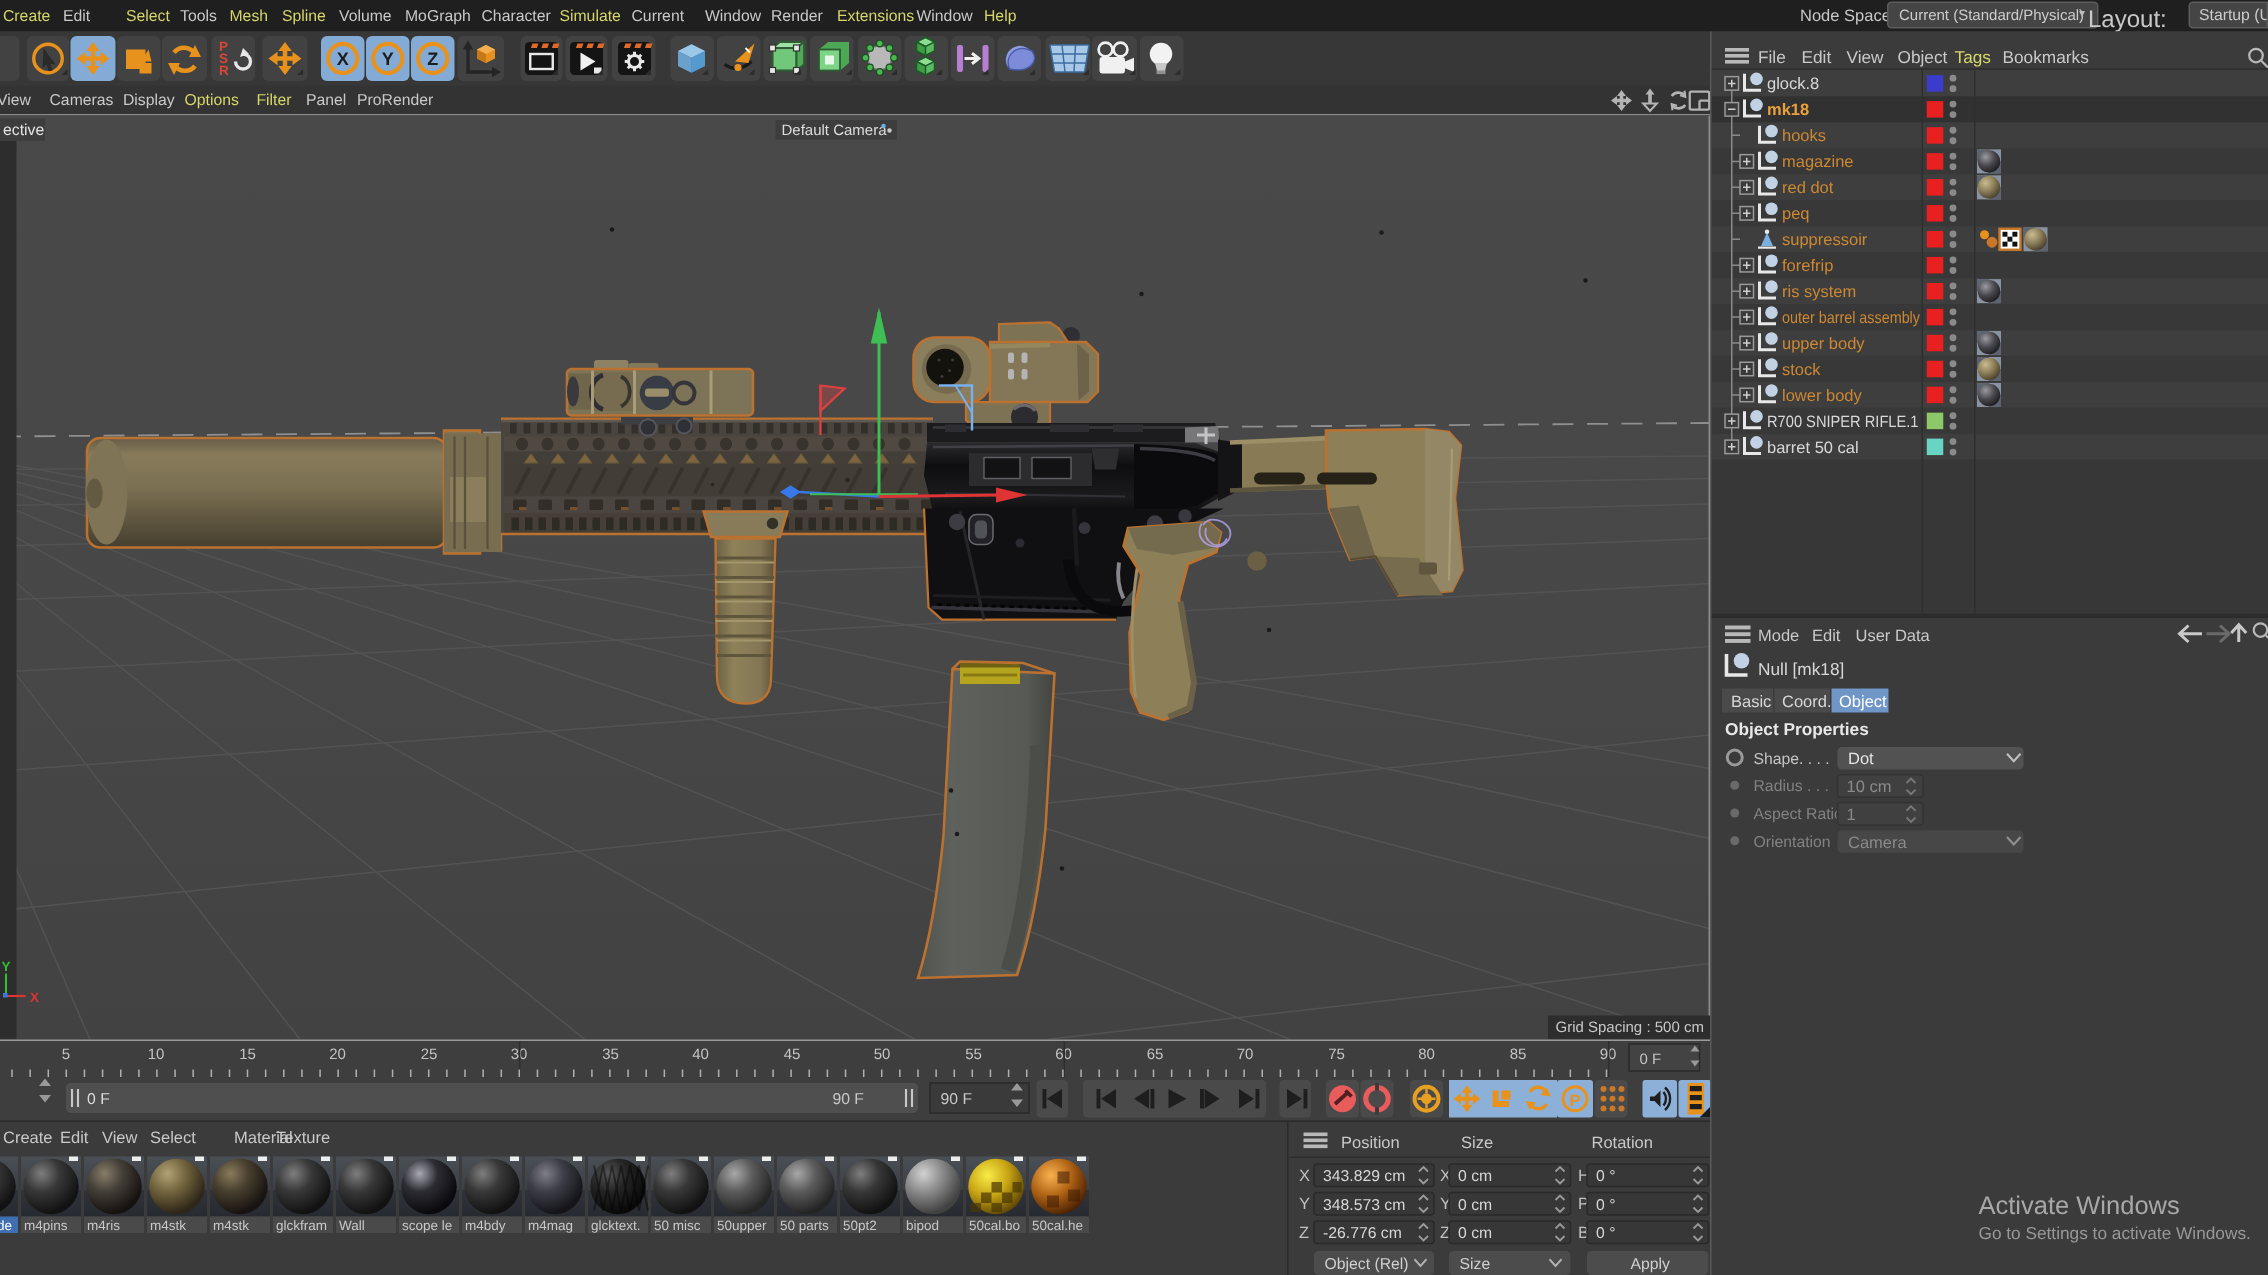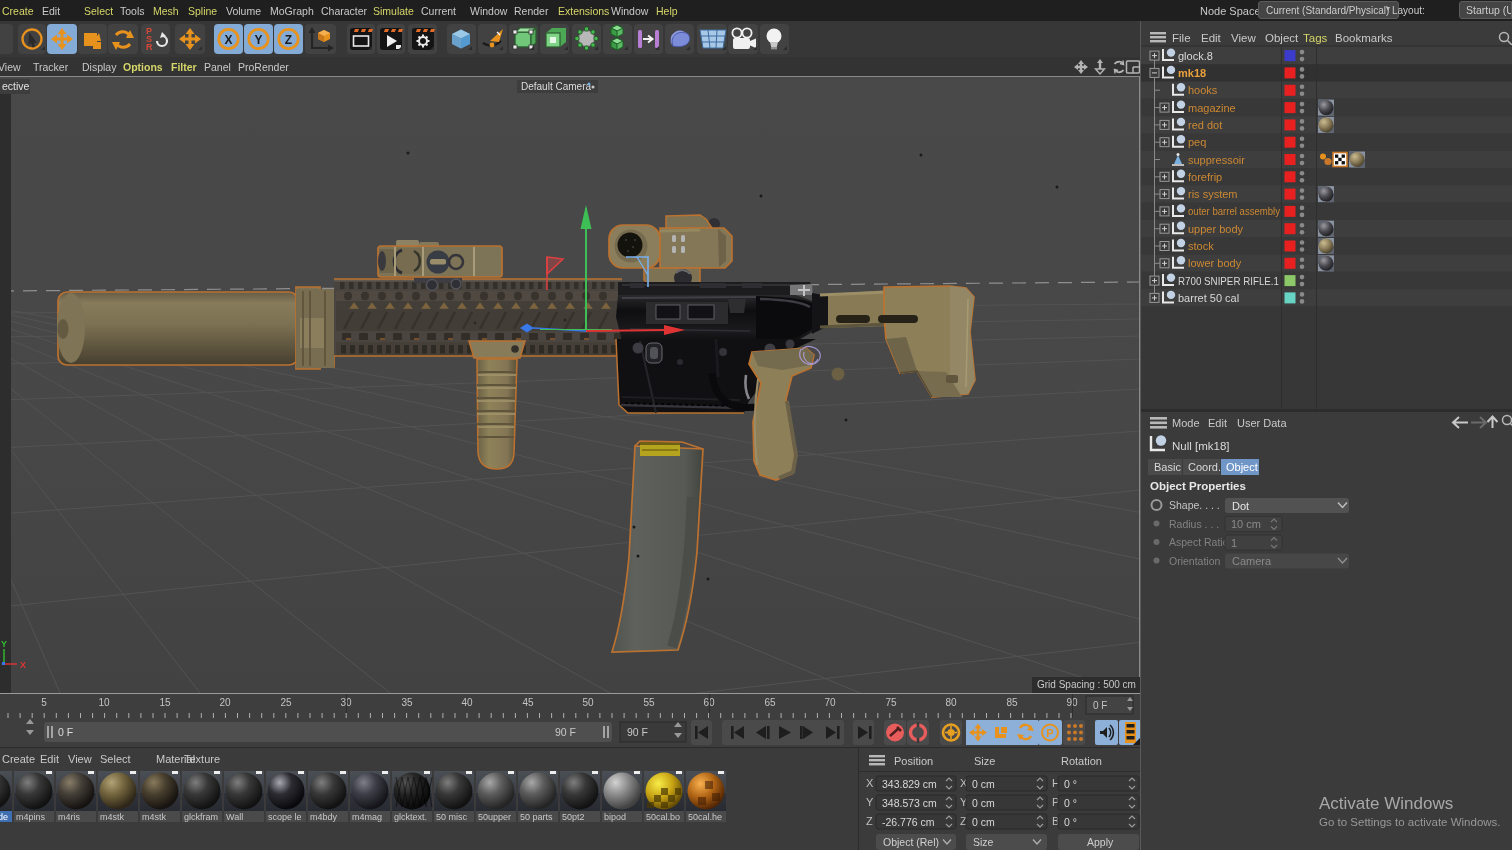--- a/index.html
+++ b/index.html
@@ -5,21 +5,21 @@
 * { margin:0; padding:0; box-sizing:border-box; }
 html,body { width:1512px; height:850px; overflow:hidden; background:#3c3c3c;
   font-family:"Liberation Sans", sans-serif; }
 .abs { position:absolute; }
 #menubar { left:0; top:0; width:1512px; height:21px; background:#1f1f1f; }
 #menubar .mi { position:absolute; top:5px; font-size:10.5px; color:#c9c9c9; }
 #menubar .yl { color:#d6d66a; }
 #toolbar { left:0; top:21px; width:1512px; height:36px; background:#373737; }
 #vpmenu { left:0; top:57px; width:1140px; height:20px; background:#333333; border-bottom:1px solid #8a8a8a;}
 #vpmenu .mi { position:absolute; top:4px; font-size:10.5px; color:#c9c9c9; }
-#vpmenu .yl { color:#d6d66a;font-weight:bold; }
+#vpmenu .yl { color:#d6d66a; }
 #viewport { left:0; top:77px; width:1140px; height:616px; background:#474747; }
 #ruler { left:0; top:693px; width:1140px; height:25px; background:#3e3e3e; border-top:1px solid #9a9a9a; }
 #transport { left:0; top:718px; width:1140px; height:29px; background:#3e3e3e; }
 #materials { left:0; top:747px; width:858px; height:103px; background:#3b3b3b; border-top:1px solid #2b2b2b;}
 #coords { left:858px; top:747px; width:282px; height:125px; background:#3b3b3b; border-top:1px solid #2b2b2b; border-left:1px solid #2b2b2b;}
 #rightpanel { left:1140px; top:21px; width:372px; height:829px; background:#3b3b3b; border-left:1px solid #5a5a5a;text-align:center; }
 .f11 { font-size:11px; color:#c9c9c9; }
 </style>
 </head>
 <body>
@@ -36,21 +36,21 @@
 <span class="mi yl" style="left:373px">Simulate</span>
 <span class="mi" style="left:421px">Current</span>
 <span class="mi" style="left:470px">Window</span>
 <span class="mi" style="left:514px">Render</span>
 <span class="mi yl" style="left:558px">Extensions</span>
 <span class="mi" style="left:611px">Window</span>
 <span class="mi yl" style="left:656px">Help</span>
 <span class="mi" style="left:1200px;font-size:11px">Node Space:</span>
 <span style="position:absolute;left:1258px;top:1px;width:141px;height:18px;background:#454545;border:1px solid #5c5c5c;border-radius:3px;font-size:10px;color:#ccc;padding:3px 4px 0 7px;white-space:nowrap;overflow:hidden;">Current (Standard/Physical)</span>
     <span style="position:absolute;left:1386px;top:4px;font-size:8px;color:#bbb;">▾</span>
-<span class="mi" style="left:1392px;font-size:10px">Layout:</span>
+<span class="mi" style="left:1392px;font-size:16px">Layout:</span>
 <span style="position:absolute;left:1459px;top:1px;width:53px;height:18px;background:#454545;border:1px solid #5c5c5c;border-radius:3px 0 0 3px;font-size:10.5px;color:#ccc;padding:2px 0 0 6px;white-space:nowrap;overflow:hidden;">Startup (Us</span>
 </div>
 <div class="abs" id="toolbar">
 <svg width="800" height="36" style="position:absolute;left:0;top:0">
 <defs>
 <g id="stripes">
           <rect x="0" y="0" width="4" height="3" fill="#e06a28" transform="skewX(-20)"></rect>
           <rect x="7" y="0" width="4" height="3" fill="#e06a28" transform="skewX(-20)"></rect>
           <rect x="14" y="0" width="4" height="3" fill="#e06a28" transform="skewX(-20)"></rect>
         </g>
@@ -246,21 +246,21 @@
       <path d="M753,29 L757,29 L757,25 Z" fill="#2c2c2c"></path>
 
 <circle cx="774" cy="15" r="7.5" fill="#f2f2f2"></circle>
       <path d="M770,21 L778,21 L776.5,27 L771.5,27 Z" fill="#c8c8c8"></path>
       <rect x="771" y="26" width="6" height="2.4" fill="#909090"></rect>
       <path d="M783,29 L787,29 L787,25 Z" fill="#2c2c2c"></path>
 </svg>
 </div>
 <div class="abs" id="vpmenu">
 <span class="mi" style="left:-2px">View</span>
-<span class="mi" style="left:33px">Tracker</span>
+<span class="mi" style="left:33px">Cameras</span>
 <span class="mi" style="left:82px">Display</span>
 <span class="mi yl" style="left:123px">Options</span>
 <span class="mi yl" style="left:171px">Filter</span>
 <span class="mi" style="left:204px">Panel</span>
 <span class="mi" style="left:238px">ProRender</span>
 <svg width="80" height="20" style="position:absolute;left:1071px;top:0" fill="#b4b4b4">
 <g transform="translate(10,10)">
         <path d="M0,-7 L3,-3 L1.2,-3 L1.2,-1.2 L3,-1.2 L3,-3 L7,0 L3,3 L3,1.2 L1.2,1.2 L1.2,3 L3,3 L0,7 L-3,3 L-1.2,3 L-1.2,1.2 L-3,1.2 L-3,3 L-7,0 L-3,-3 L-3,-1.2 L-1.2,-1.2 L-1.2,-3 L-3,-3 Z"></path>
       </g>
 <g transform="translate(29,10)">

